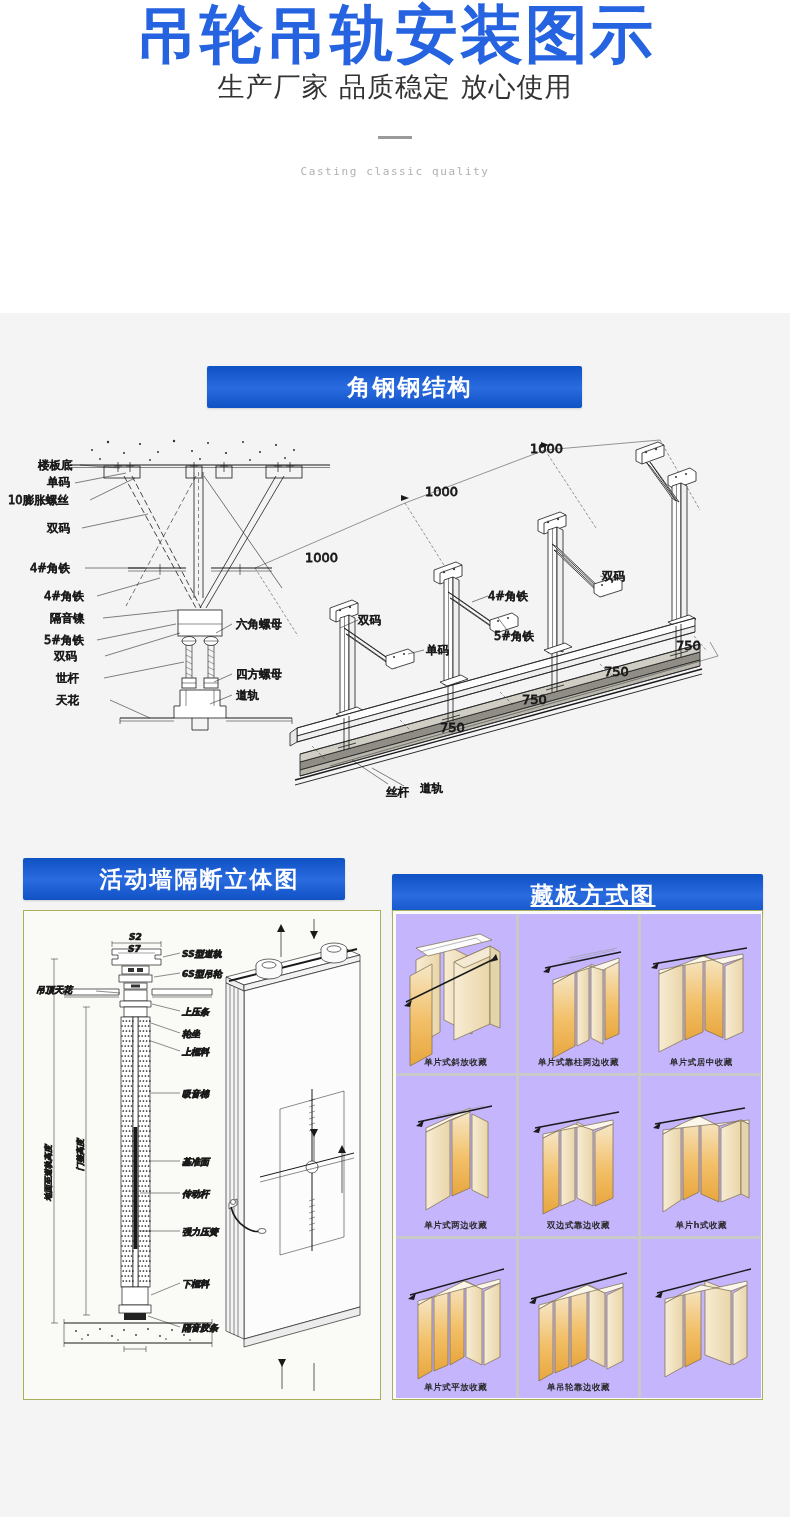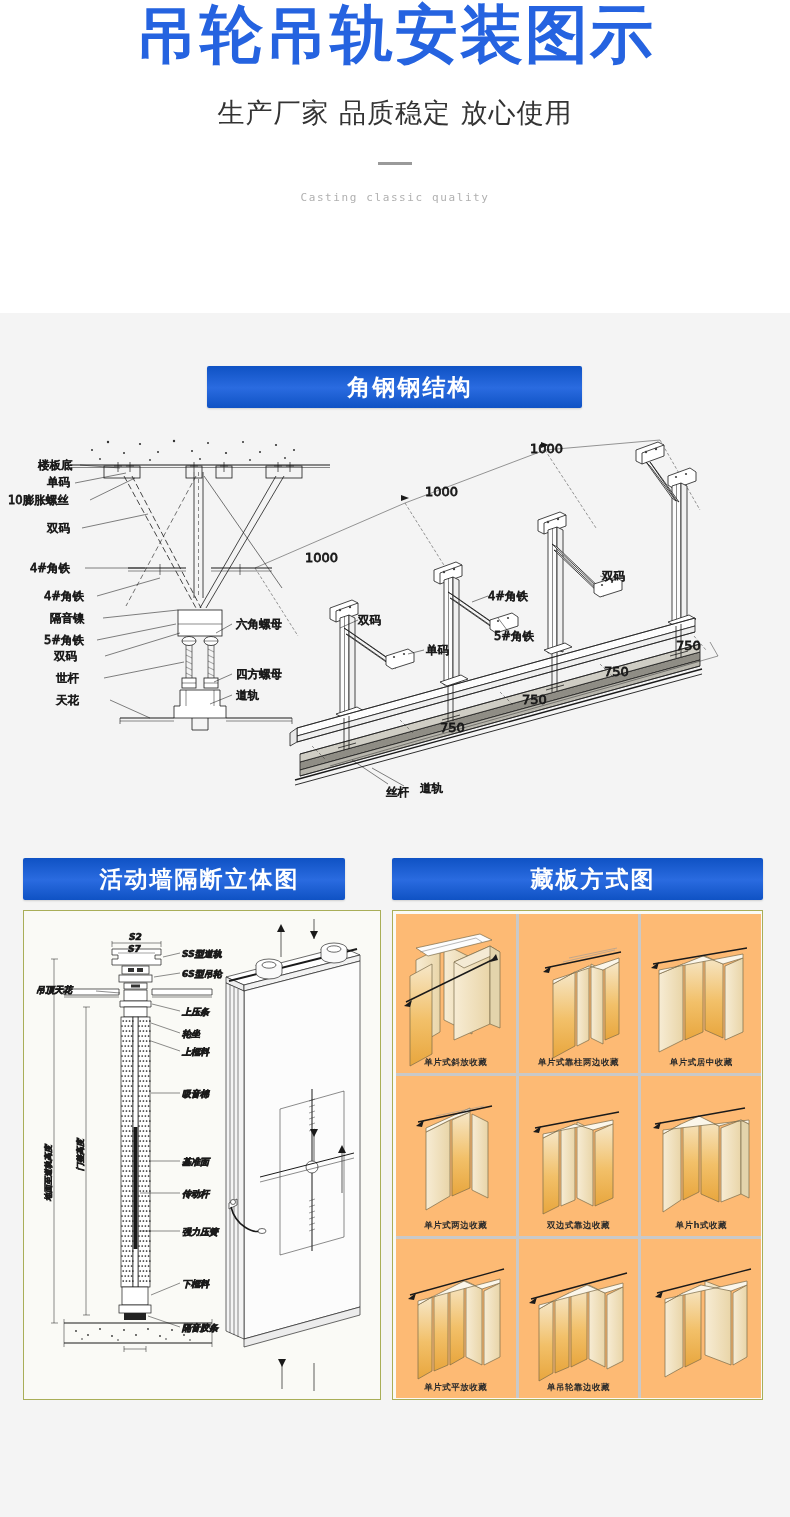--- a/index.html
+++ b/index.html
@@ -24,21 +24,20 @@
     font-size: 63px;
     font-weight: bold;
     color: #2563e0;
     letter-spacing: 2px;
     line-height: 1.1;
     font-family: "DejaVu Sans", "Liberation Sans", sans-serif;
   }
   .sub-title {
     font-size: 27px;
     color: #333333;
-    margin-top: 26px;
     letter-spacing: 1px;
     font-family: "DejaVu Sans", "Liberation Sans", sans-serif;
   }
   .divider-line {
     width: 34px;
     height: 3px;
     background: #9a9a9a;
     margin: 31px auto 0 auto;
   }
   .eng-title {
@@ -75,22 +74,22 @@
   }
   .diagram1-wrap svg { display: block; }
 
   
   .section2 { position: relative; width: 790px; height: 600px; }
   .banner2 {
     position: absolute; left: 23px; top: 0px;
     width: 322px; height: 42px;
   }
   .banner3 {
-    position: absolute; left: 392px; top: 0px;
-    width: 371px; height: 42px;
+    position: absolute; left: 392px; top: 16px;
+    width: 371px; height: 42px; text-decoration: underline;
   }
   .panel {
     position: absolute;
     background: #fafaf6;
     border: 1.5px solid #a9ae58;
   }
   .panel-left { left: 23px; top: 52px; width: 358px; height: 490px; font-style: italic; }
   .panel-right { left: 392px; top: 52px; width: 371px; height: 490px; }
 
   .cad { display: block; }
@@ -100,21 +99,21 @@
     position: absolute;
     left: 3px; top: 3px;
     width: 365px; height: 484px;
     display: grid;
     grid-template-columns: repeat(3, 1fr);
     grid-template-rows: repeat(3, 1fr);
     gap: 3px;
     background: #c9c9c9;
   }
   .cell {
-    background: #fdba74;
+    background: #c4b5fd;
     position: relative;
     overflow: hidden;
   }
   .cell-caption {
     position: absolute;
     bottom: 4px;
     left: 0; right: 0;
     text-align: center;
     font-size: 8.5px;
     font-weight: bold;

